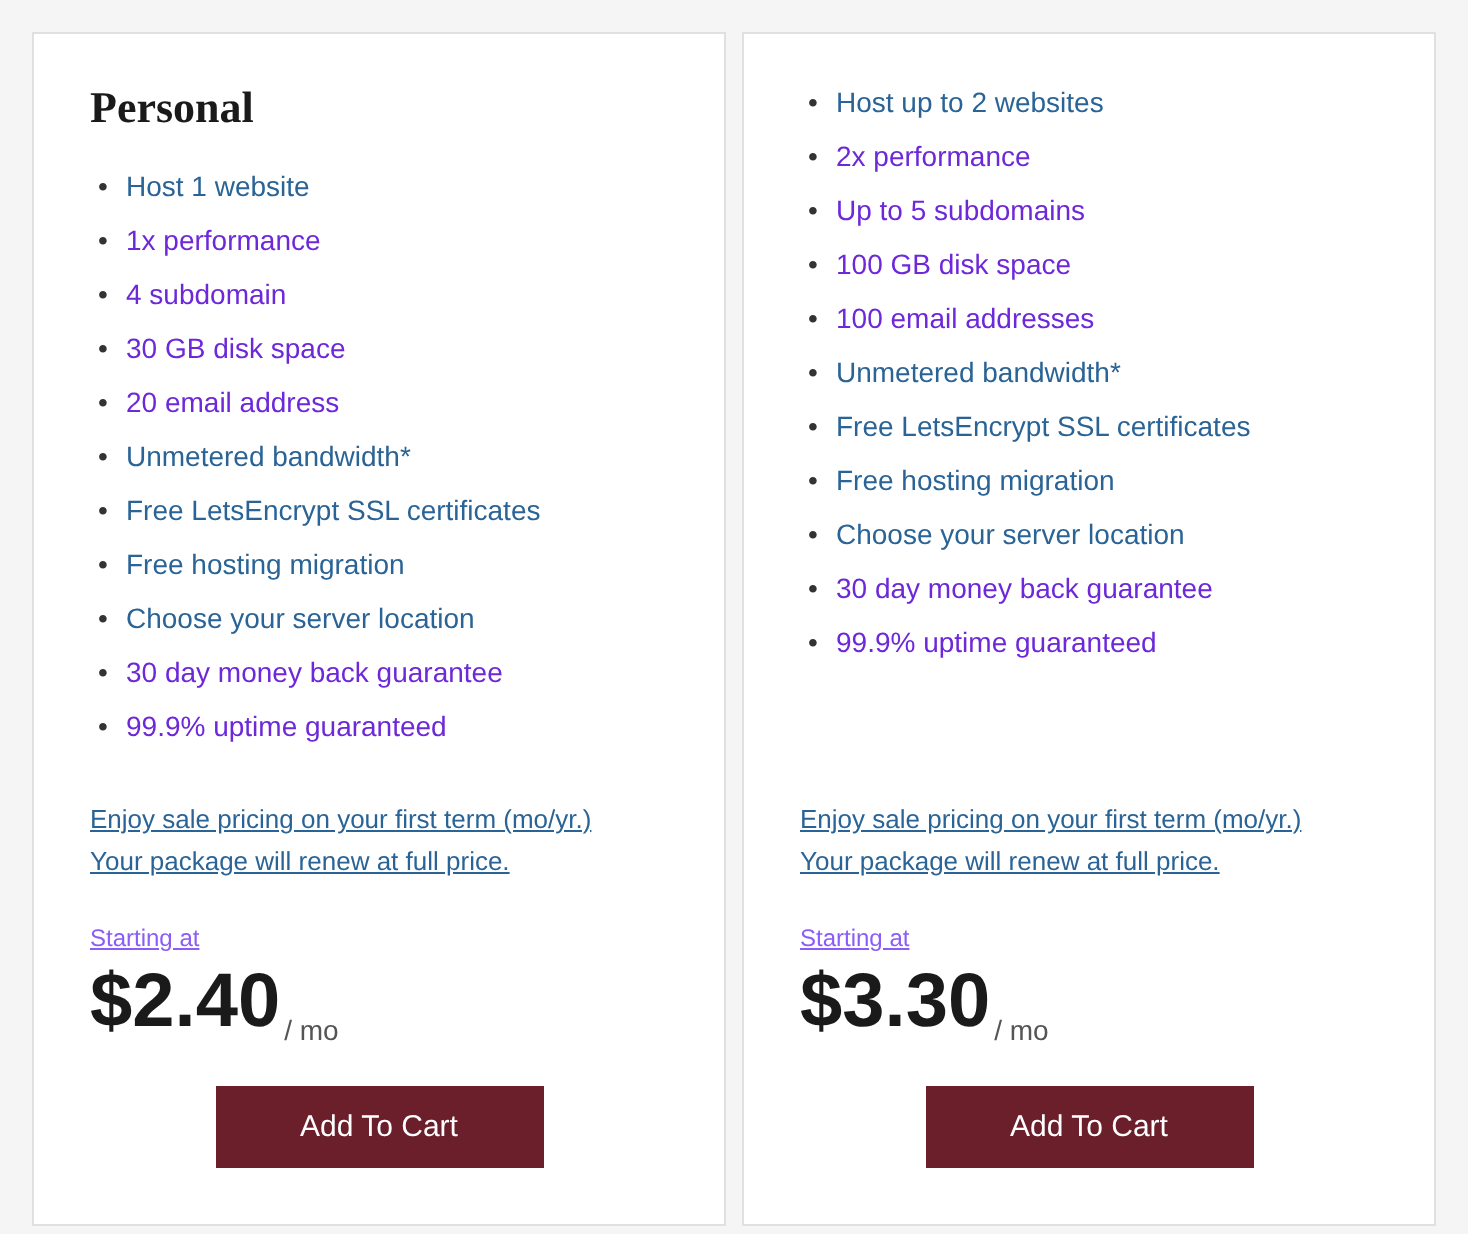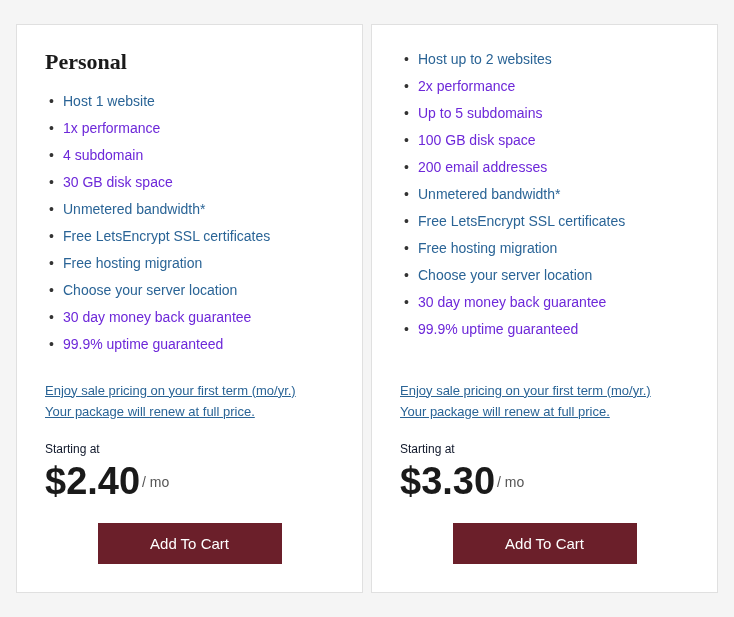--- a/index.html
+++ b/index.html
@@ -71,27 +71,28 @@
       margin-bottom: 20px;
       line-height: 1.6;
       font-family: Arial, sans-serif;
       text-decoration: underline;
     }
     .pricing-section {
       margin-bottom: 20px;
     }
     .starting-at {
       font-size: 12px;
-      color: #0f172a;
+      color: #8b5cf6;
       margin-bottom: 4px;
       font-family: Arial, sans-serif;
+      text-decoration: underline;
     }
     .price-row {
       display: flex;
-      align-items: center;
+      align-items: flex-end;
       gap: 2px;
     }
     .price-dollar {
       font-size: 38px;
       font-weight: bold;
       color: #1a1a1a;
       font-family: Arial, sans-serif;
     }
     .price-per-mo {
       font-size: 14px;
@@ -99,36 +100,37 @@
       font-family: Arial, sans-serif;
     }
     .add-to-cart-btn {
       background-color: #6b1f2a;
       color: #ffffff;
       border: none;
       padding: 12px 28px;
       font-size: 15px;
       cursor: pointer;
       font-family: Arial, sans-serif;
-      width: 184px;
+      width: 164px;
       align-self: center;
       text-align: center;
     }
   </style>
 </head>
 <body>
 
 <div class="plans-container">
 <div class="plan-card">
       <div class="plan-title">Personal</div>
       <ul class="feature-list">
         <li class="link-item"><a href="#">Host 1 website</a></li>
         <li>1x performance</li>
         <li>4 subdomain</li>
         <li>30 GB disk space</li>
+        <li>20 email address</li>
         <li class="link-item"><a href="#">Unmetered bandwidth*</a></li>
         <li class="link-item"><a href="#">Free LetsEncrypt SSL certificates</a></li>
         <li class="link-item"><a href="#">Free hosting migration</a></li>
         <li class="link-item"><a href="#">Choose your server location</a></li>
         <li>30 day money back guarantee</li>
         <li>99.9% uptime guaranteed</li>
       </ul>
       <div class="sale-note">Enjoy sale pricing on your first term (mo/yr.)<br>Your package will renew at full price.</div>
       <div class="pricing-section">
         <div class="starting-at">Starting at</div>
@@ -138,21 +140,21 @@
         </div>
       </div>
       <button class="add-to-cart-btn">Add To Cart</button>
     </div>
     <div class="plan-card">
       <ul class="feature-list">
         <li class="link-item"><a href="#">Host up to 2 websites</a></li>
         <li>2x performance</li>
         <li>Up to 5 subdomains</li>
         <li>100 GB disk space</li>
-        <li>200 email addresses</li>
+        <li>100 email addresses</li>
         <li class="link-item"><a href="#">Unmetered bandwidth*</a></li>
         <li class="link-item"><a href="#">Free LetsEncrypt SSL certificates</a></li>
         <li class="link-item"><a href="#">Free hosting migration</a></li>
         <li class="link-item"><a href="#">Choose your server location</a></li>
         <li>30 day money back guarantee</li>
         <li>99.9% uptime guaranteed</li>
       </ul>
       <div class="sale-note">Enjoy sale pricing on your first term (mo/yr.)<br>Your package will renew at full price.</div>
       <div class="pricing-section">
         <div class="starting-at">Starting at</div>

